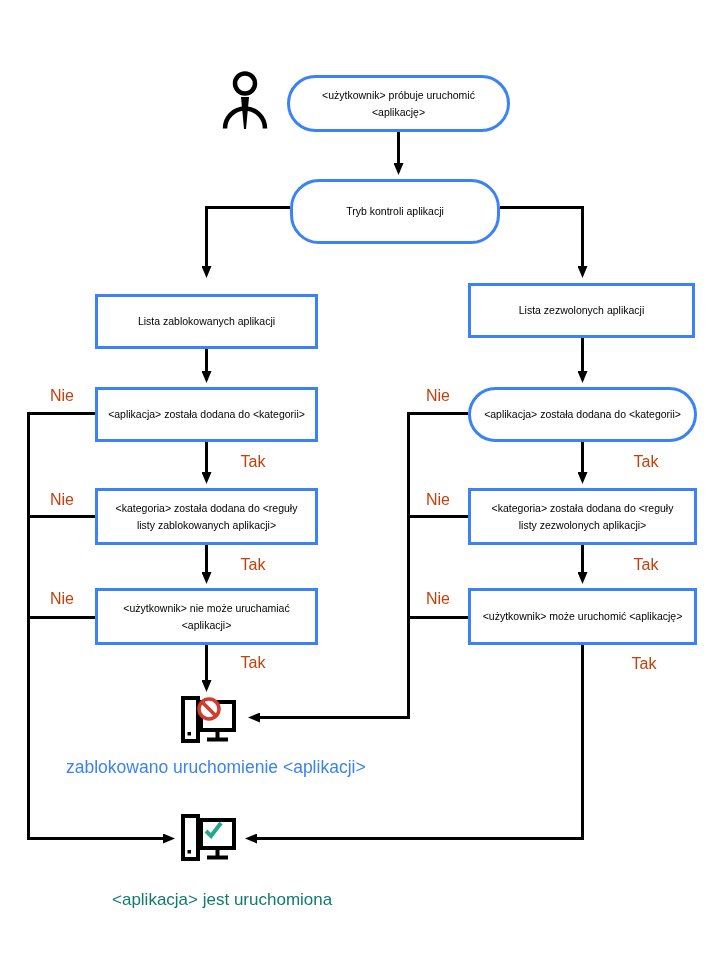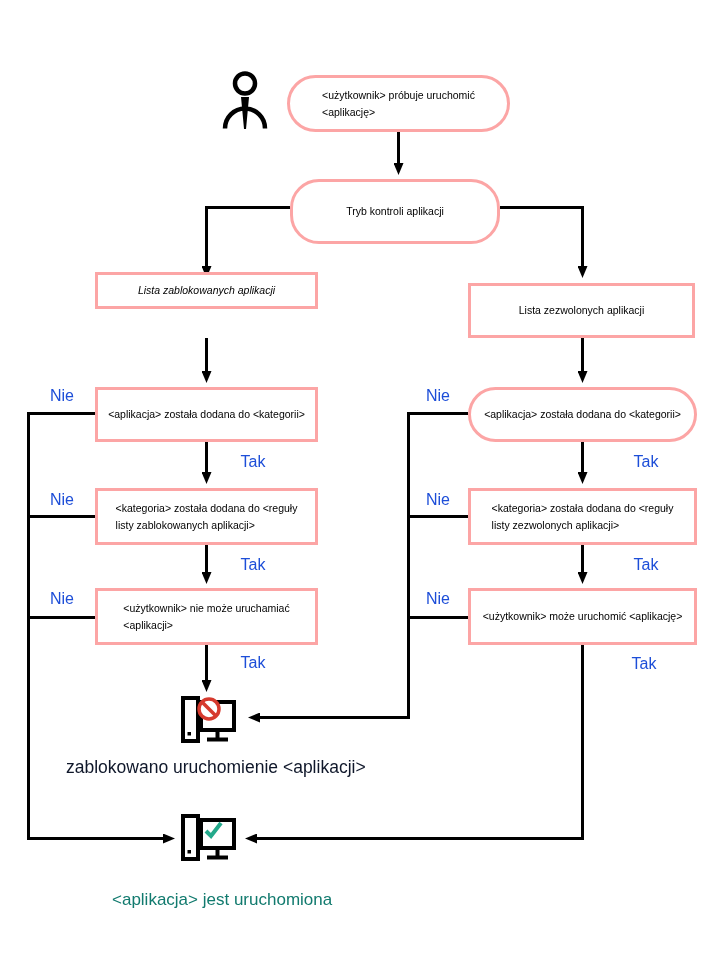--- a/index.html
+++ b/index.html
@@ -1,27 +1,27 @@
 <!DOCTYPE html>
 <html><head>
 <meta charset="utf-8">
 <style>
   html,body{margin:0;padding:0;background:#ffffff;}
   #stage{position:relative;width:720px;height:960px;background:#ffffff;overflow:hidden;
          font-family:"Liberation Sans",sans-serif;}
   svg.lines{position:absolute;left:0;top:0;pointer-events:none;}
-  .node{position:absolute;box-sizing:border-box;border:3px solid #fca5a5;background:#fff;
-        display:flex;align-items:center;justify-content:center;
+  .node{position:absolute;box-sizing:border-box;border:3px solid #3b82f6;background:#fff;
+        display:flex;align-items:center;justify-content:center;text-align:center;
         font:10.5px/17px "Liberation Sans",sans-serif;color:#000;white-space:pre-line;
         padding:0 5px;}
   .pill{border-radius:29px;}
   .lbl{position:absolute;transform:translateX(-50%);font:16px/19px "Liberation Sans",sans-serif;
-       color:#1d4ed8;white-space:nowrap;}
+       color:#c2410c;white-space:nowrap;}
   .outcome{position:absolute;font:17.5px/21px "Liberation Sans",sans-serif;white-space:nowrap;}
-  .outcome.blocked{color:#0f172a;text-align:center;}
+  .outcome.blocked{color:#3b82f6;text-align:center;}
   .outcome.running{color:#117A6E;}
   .icon{position:absolute;}
 </style>
 </head>
 <body>
 
 <div id="stage">
 
   <svg class="lines" width="720" height="960">
     <defs>
@@ -54,21 +54,21 @@
     <circle cx="24" cy="13.5" r="10" fill="none" stroke="#000" stroke-width="4.5"></circle>
     <path d="M4 58.5 A20 20 0 0 1 44 58.5" fill="none" stroke="#000" stroke-width="4.5"></path>
     <polygon points="20,27 28,27 25,59 23,59" fill="#000"></polygon>
   </svg>
 
   <div class="node pill" style="left:287px;top:75px;width:223px;height:57px;">&lt;użytkownik&gt; próbuje uruchomić
 &lt;aplikację&gt;</div>
 
   <div class="node pill" style="left:290px;top:179px;width:210px;height:65px;">Tryb kontroli aplikacji</div>
 
-  <div class="node" style="left:95px;top:272px;width:223px;height:37px;font-style:italic;">Lista zablokowanych aplikacji</div>
+  <div class="node" style="left:95px;top:294px;width:223px;height:55px;">Lista zablokowanych aplikacji</div>
 
   <div class="node" style="left:468px;top:283px;width:227px;height:55px;">Lista zezwolonych aplikacji</div>
 
   <div class="node" style="left:95px;top:387px;width:223px;height:55px;">&lt;aplikacja&gt;  została dodana do  &lt;kategorii&gt;</div>
 
   <div class="node pill" style="left:468px;top:387px;width:229px;height:55px;">&lt;aplikacja&gt;  została dodana do  &lt;kategorii&gt;</div>
 
   <div class="node" style="left:95px;top:488px;width:223px;height:57px;">&lt;kategoria&gt;  została dodana do  &lt;reguły
 listy zablokowanych aplikacji&gt;</div>
 

